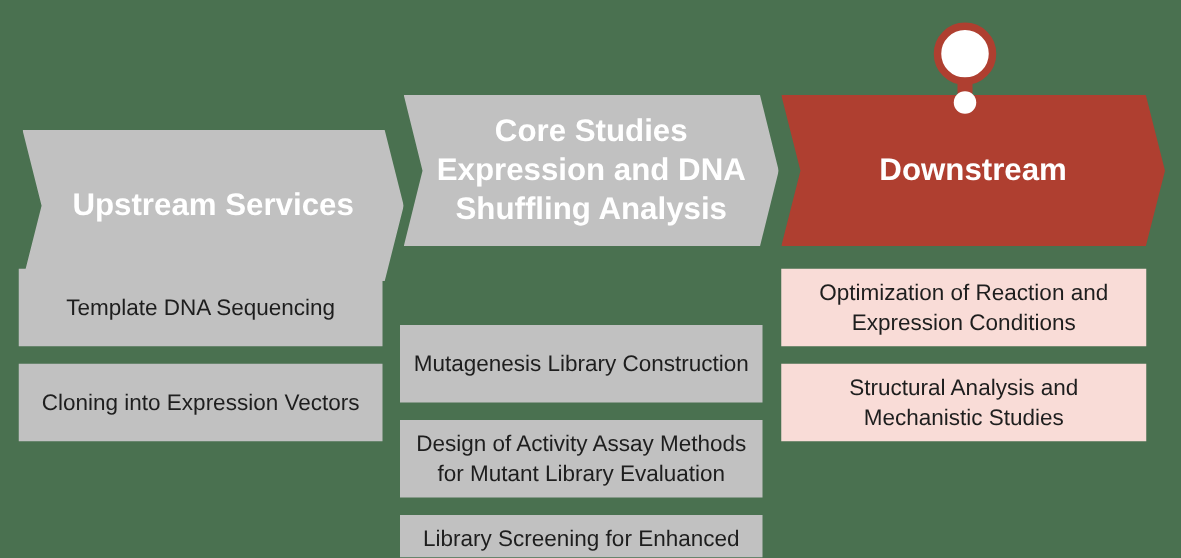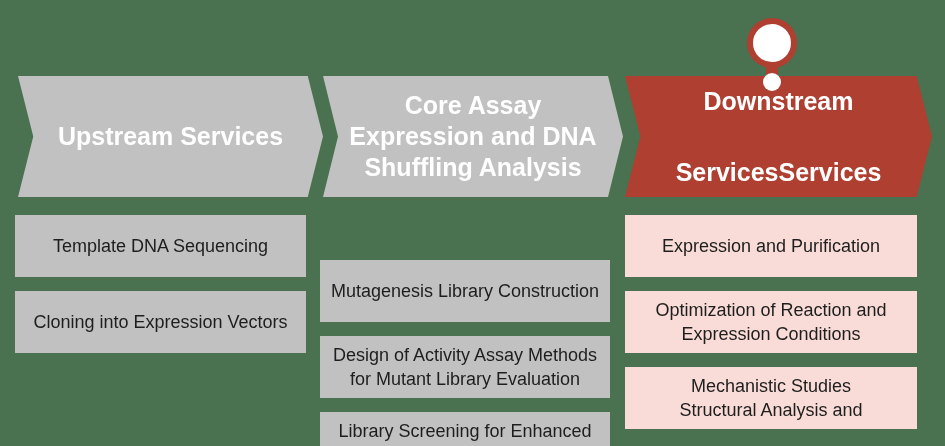--- a/index.html
+++ b/index.html
@@ -29,21 +29,21 @@
   }
   .arrow.gray { background: var(--gray, #c1c1c1); }
   .arrow.red  { background: var(--red, #af3f30); }
   .arrow .hline {
     color: var(--header_text, #ffffff);
     font-size: 25px;
     font-weight: bold;
     line-height: 31px;
     white-space: nowrap;
   }
-  #arrow-upstream   { left: 18px;  width: 305px; }
+  #arrow-upstream   { left: 18px;  width: 305px; margin-top: 28px; }
   #arrow-core       { left: 323px; width: 300px; }
   #arrow-downstream { left: 625px; width: 307px; gap: 40px; }
 
   
   .pin-circle {
     position: absolute;
     left: 747px; top: 18px;
     width: 38px; height: 38px;
     background: #ffffff;
     border: 6px solid var(--red, #af3f30);
@@ -103,28 +103,27 @@
   <div class="pin-circle"></div>
   <div class="pin-stem"></div>
   <div class="pin-dot"></div>
 
   <div id="arrow-upstream" class="arrow gray">
     <div class="hline">Upstream Services</div>
 
   </div>
 
   <div id="arrow-core" class="arrow gray">
-    <div class="hline">Core Assay</div>
+    <div class="hline">Core Studies</div>
     <div class="hline">Expression and DNA</div>
     <div class="hline">Shuffling Analysis</div>
   </div>
 
   <div id="arrow-downstream" class="arrow red">
     <div class="hline">Downstream</div>
-    <div class="hline">ServicesServices</div>
 
   </div>
 
   <div id="col-upstream" class="col">
     <div class="service-box gray">
       <div class="bline">Template DNA Sequencing</div>
 
     </div>
     <div class="service-box gray">
       <div class="bline">Cloning into Expression Vectors</div>
@@ -142,26 +141,22 @@
       <div class="bline">for Mutant Library Evaluation</div>
     </div>
     <div class="service-box gray">
       <div class="bline">Library Screening for Enhanced</div>
       <div class="bline">Enzyme Variants</div>
     </div>
   </div>
 
   <div id="col-downstream" class="col">
     <div class="service-box pink">
-      <div class="bline">Expression and Purification</div>
-
-    </div>
-    <div class="service-box pink">
       <div class="bline">Optimization of Reaction and</div>
       <div class="bline">Expression Conditions</div>
     </div>
     <div class="service-box pink">
+      <div class="bline">Structural Analysis and</div>
       <div class="bline">Mechanistic Studies</div>
-      <div class="bline">Structural Analysis and</div>
     </div>
   </div>
 
 </div>
 
 </body></html>

